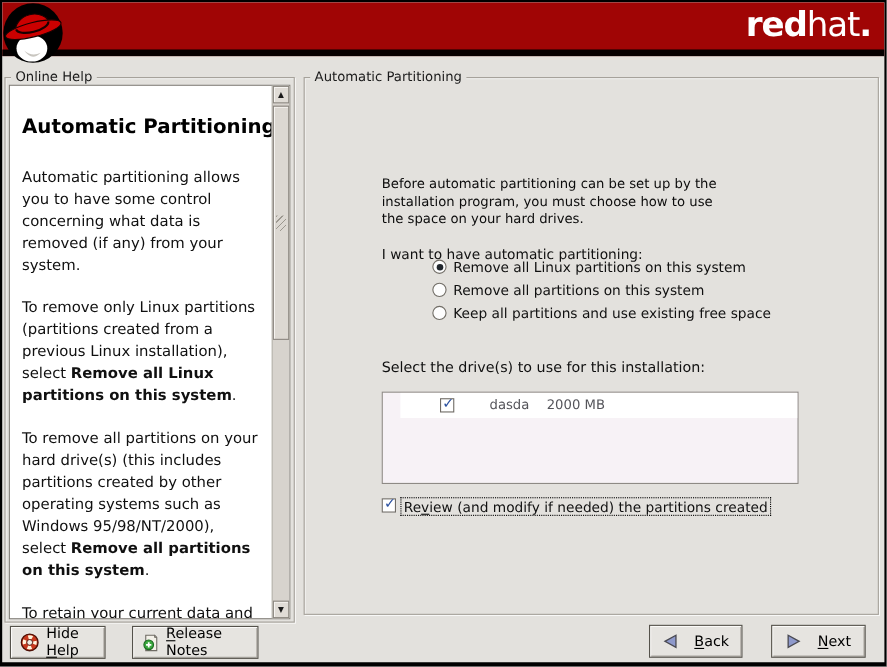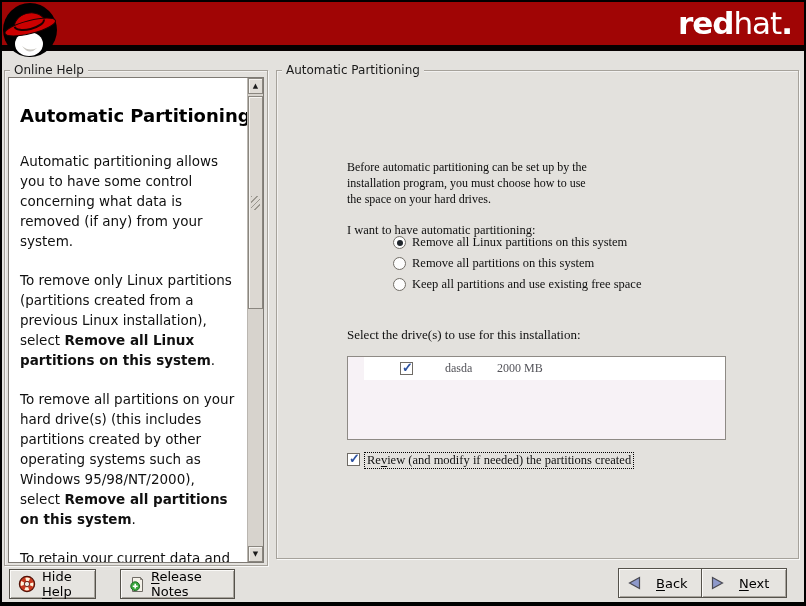--- a/index.html
+++ b/index.html
@@ -24,21 +24,21 @@
   .help-title{font-size:18px;line-height:23px;font-weight:bold;color:#000;margin:0 0 24px 0;white-space:nowrap;}
   .help-para{margin:0 0 19px 0;white-space:nowrap;}
   
   .sb{position:absolute;top:0;right:0;width:15px;height:484px;background:#D7D3CD;border-left:1px solid #BAB6B0;}
   .sb-btn{position:absolute;left:0;width:15px;height:16px;background:#E0DCD6;border:1px solid #8A867F;box-shadow:inset 1px 1px 0 #F6F4F1;box-sizing:border-box;text-align:center;font-size:7px;line-height:14px;color:#1A1A1A;}
   .sb-btn.up{top:0}.sb-btn.down{bottom:0}
   .sb-thumb{position:absolute;left:0;top:18px;width:15px;height:213px;background:#DCD8D2;border:1px solid #8A867F;box-shadow:inset 1px 1px 0 #F6F4F1;box-sizing:border-box;}
   .sb-grip{position:absolute;left:2px;right:2px;top:50%;margin-top:-7px;height:14px;
     background:repeating-linear-gradient(135deg,#9B978F 0 1px,transparent 1px 4px);}
   
-  .abs{position:absolute;font-family:Liberation Serif, serif;}
+  .abs{position:absolute;}
   .intro{left:345px;top:157px;font-size:12px;line-height:16px;color:#0B0B0B;}
   .prompt-1{left:345px;top:221px;font-size:12.5px;}
   .radio-group{left:391px;top:230px;}
   .radio-row{height:21px;display:flex;align-items:center;}
   .radio{width:13px;height:13px;border:1px solid #716D66;border-radius:50%;background:#FDFDFD;box-sizing:border-box;margin-right:6px;position:relative;flex:0 0 13px;}
   .radio.sel::after{content:"";position:absolute;left:2.5px;top:2.5px;width:6px;height:6px;border-radius:50%;background:#20262C;}
   .radio-label{font-size:12.5px;white-space:nowrap;}
   .prompt-2{left:345px;top:325px;font-size:13px;text-align:right;}
   .drive-table{left:345px;top:354px;width:379px;height:84px;background:#F7F2F6;border:1px solid #8E8A85;box-sizing:border-box;overflow:hidden;padding-left:16px;}
   .drive-row{position:relative;height:23px;background:#FFF;font-size:12px;color:#54545A;}
@@ -46,21 +46,21 @@
   .drive-row .dev{position:absolute;left:81px;top:4px;}
   .drive-row .size{position:absolute;left:133px;top:4px;}
   .checkbox{width:13px;height:13px;background:#FFF;border:1px solid #6F6B65;box-sizing:border-box;position:relative;display:inline-block;}
   .checkbox.checked::after{content:"✓";position:absolute;left:1px;top:-2.5px;font-size:13px;font-weight:bold;color:#2D52A0;line-height:13px;}
   .review{left:345px;top:450px;display:flex;align-items:flex-start;}
   .review .checkbox{margin:1px 4px 0 0;flex:0 0 13px;}
   .review-label{font-size:12.5px;border:1px dotted #000;padding:0 2px;white-space:nowrap;text-align:right;}
   
   .btn{position:absolute;height:30px;background:#E6E4E0;border:1px solid #55524B;
     box-shadow:inset 1px 1px 0 #FBFAF8, inset -1px -1px 0 #A8A49D;
-    display:flex;align-items:center;justify-content:flex-start;gap:6px;
+    display:flex;align-items:center;justify-content:center;gap:6px;
     font-size:13px;color:#000;box-sizing:border-box;padding:0 8px;}
   .btn svg{flex:0 0 auto;}
   u{text-decoration:underline;text-underline-offset:1.5px;}
 </style>
 </head>
 <body>
 
 <div class="window">
 
   <div class="banner"></div>
@@ -148,21 +148,21 @@
   <div class="btn" style="left:118px;top:567px;width:115px;">
     <svg width="16" height="17" viewBox="0 0 16 17">
       <path d="M3.5 1.5 h8 l2 2 v12 h-10 z" fill="#F4F1E9" stroke="#6F6B64" stroke-width="1"></path>
       <path d="M11.5 1.5 v2 h2 z" fill="#D8D4C8" stroke="#6F6B64" stroke-width="0.8"></path>
       <circle cx="6.2" cy="10.2" r="4.4" fill="#3AA83E" stroke="#1C6B22" stroke-width="1"></circle>
       <path d="M6.2 7.8 v4.8 M3.8 10.2 h4.8" stroke="#FFF" stroke-width="1.6"></path>
     </svg>
     <span><u>R</u>elease Notes</span>
   </div>
 
-  <div class="btn" style="left:588px;top:566px;width:85px;gap:14px;margin-left:28px;">
+  <div class="btn" style="left:588px;top:566px;width:85px;gap:14px;">
     <svg width="15" height="16" viewBox="0 0 15 16">
       <path d="M12.5 2.5 L2.5 8 L12.5 13.5 z" fill="#8E99CB" stroke="#4A4A52" stroke-width="1.2"></path>
     </svg>
     <span><u>B</u>ack</span>
   </div>
 
   <div class="btn" style="left:699px;top:566px;width:86px;gap:14px;">
     <svg width="15" height="16" viewBox="0 0 15 16">
       <path d="M2.5 2.5 L12.5 8 L2.5 13.5 z" fill="#8E99CB" stroke="#4A4A52" stroke-width="1.2"></path>
     </svg>

